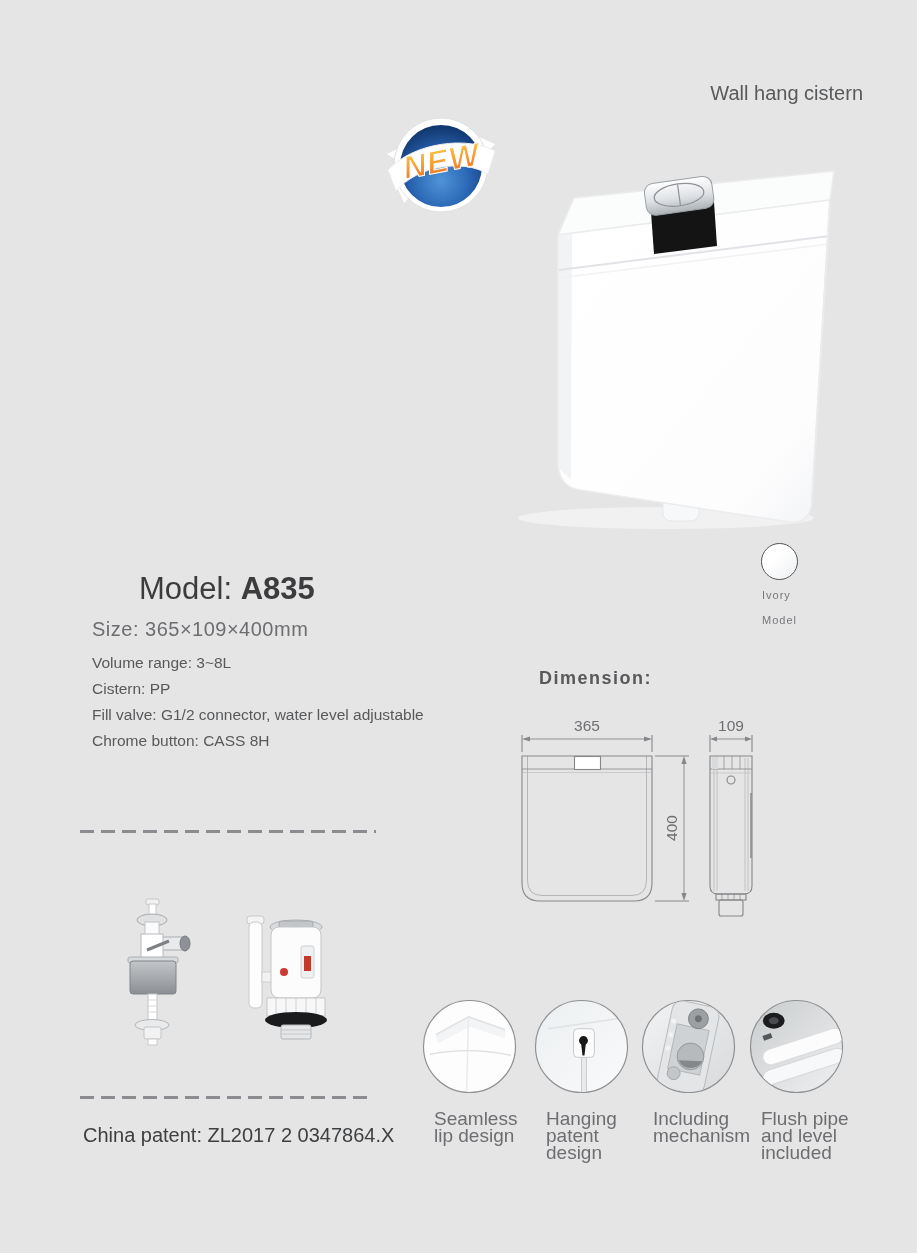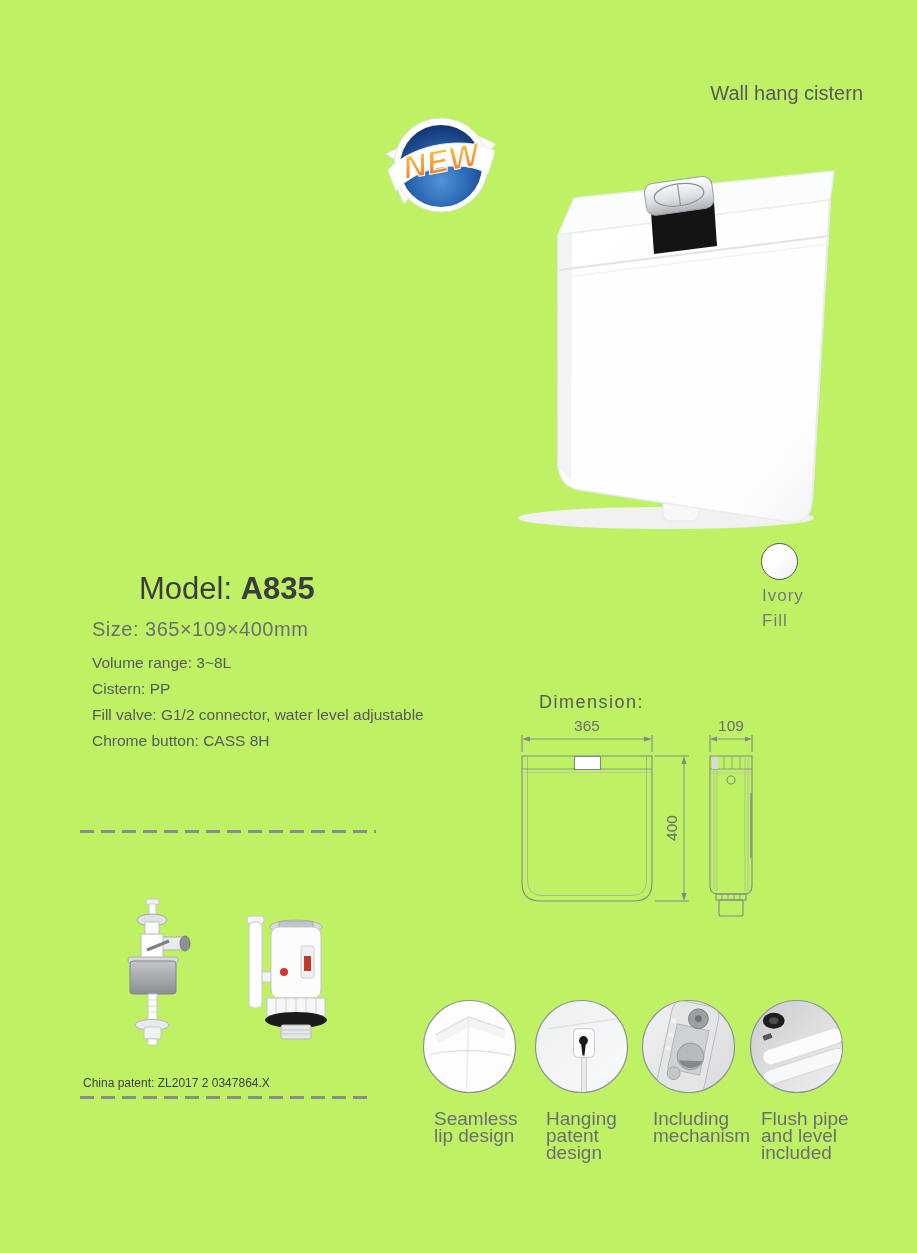--- a/index.html
+++ b/index.html
@@ -1,47 +1,47 @@
 <!DOCTYPE html>
 <html><head>
 <meta charset="utf-8">
 <style>
   html,body{margin:0;padding:0;background:#fff;}
-  .page{position:relative;width:917px;height:1253px;background:#bef264;
+  .page{position:relative;width:917px;height:1253px;background:#e5e5e5;
         font-family:"Liberation Sans",sans-serif;overflow:hidden;}
 
   .header-title{position:absolute;top:82px;right:54px;font-size:20px;color:#58595b;}
 
   .new-badge{position:absolute;left:384px;top:114px;width:114px;height:102px;}
 
   .product-photo{position:absolute;left:498px;top:150px;width:340px;height:385px;}
 
   .swatch{position:absolute;left:761px;top:543px;width:35px;height:35px;border-radius:50%;
           border:1px solid #555658;background:linear-gradient(135deg,#ffffff 40%,#edeff2);}
-  .swatch-name{position:absolute;left:762px;top:583px;font-size:17px;color:#77787b;
+  .swatch-name{position:absolute;left:762px;top:583px;font-size:11px;color:#77787b;
                letter-spacing:1px;line-height:25px;}
 
   .model-line{position:absolute;left:92px;top:571px;font-size:31px;color:#3c3c3e;margin-left:47px;}
   .model-line .model-value{font-weight:bold;}
   .size-line{position:absolute;left:92px;top:618px;font-size:20px;color:#6d6e71;letter-spacing:.5px;text-align:center;}
   .specs{position:absolute;left:92px;top:650px;font-size:15.5px;color:#58595b;line-height:26px;}
 
-  .dim-label{position:absolute;left:539px;top:692px;font-size:18px;color:#58595b;letter-spacing:1.5px;}
+  .dim-label{position:absolute;left:539px;top:668px;font-size:18px;color:#58595b;letter-spacing:1.5px;font-weight:bold;}
   .dim-drawing{position:absolute;left:502px;top:698px;width:285px;height:240px;}
 
   .dash{position:absolute;height:3px;
         background:repeating-linear-gradient(to right,#8a8c8f 0 14px,transparent 14px 21px);}
   .dash-1{left:80px;top:830px;width:296px;}
   .dash-2{left:80px;top:1096px;width:290px;}
 
   .fill-valve{position:absolute;left:112px;top:898px;width:85px;height:148px;}
   .flush-valve{position:absolute;left:243px;top:912px;width:92px;height:132px;}
   .valves-caption{position:absolute;left:78px;top:1056px;width:300px;text-align:center;
                   font-size:16.5px;color:#4d4e50;}
-  .patent{position:absolute;left:83px;top:1076px;font-size:12px;color:#3f4042;}
+  .patent{position:absolute;left:83px;top:1124px;font-size:20px;color:#3f4042;}
 
   .feature{position:absolute;top:999px;width:112px;}
   .feature-1{left:422px;} .feature-2{left:534px;} .feature-3{left:641px;} .feature-4{left:749px;}
   .feature .cap{margin:12px 0 0 12px;font-size:19px;color:#6d6e71;line-height:17px;width:100px;}
 </style>
 </head>
 <body>
 
 <div class="page">
 
@@ -105,21 +105,21 @@
         <line x1="181" y1="34.5" x2="181" y2="55.5" stroke="#8d9297" stroke-width="1.2"></line>
       </g>
 
       <path d="M332,50 L314,352" stroke="#e9ebed" stroke-width="2" fill="none"></path>
     </svg>
   </div>
 
   <div class="swatch"></div>
   <div class="swatch-name">
     <div>Ivory</div>
-    <div>Fill</div>
+    <div>Model</div>
   </div>
 
   <div class="model-line">
     <span>Model: </span><span class="model-value">A835</span>
   </div>
   <div class="size-line">Size: 365×109×400mm</div>
   <div class="specs">
     <div>Volume range: 3~8L</div>
     <div>Cistern: PP</div>
     <div>Fill valve: G1/2 connector, water level adjustable</div>

